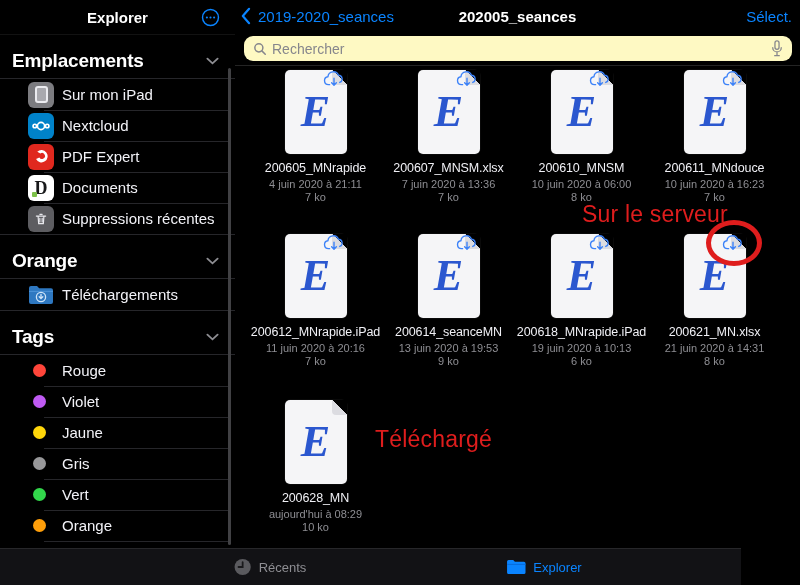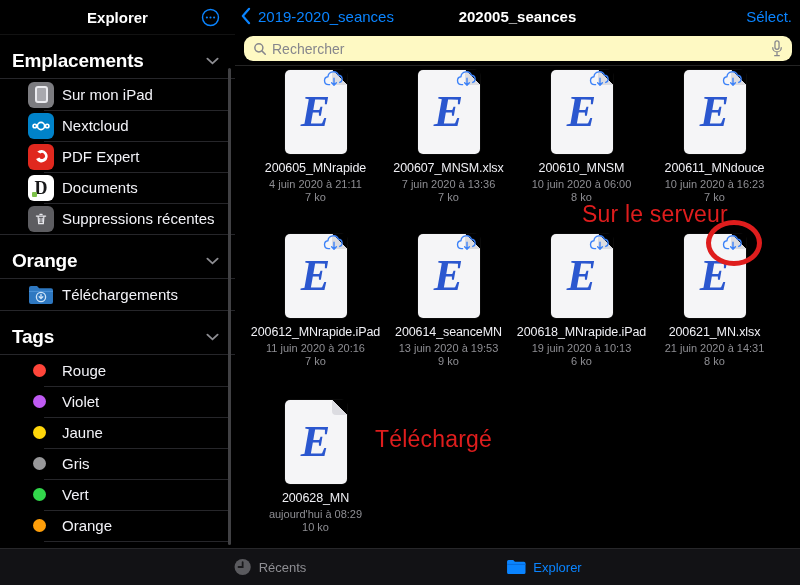--- a/index.html
+++ b/index.html
@@ -44,21 +44,21 @@
   .red-circle { position:absolute; top:-14px; right:-16px; width:56px; height:46px; border:5px solid #df1d1d; border-radius:50%; }
   .fname { font-size:12.5px; color:#f0f0f5; text-align:center; line-height:14px; max-width:132px; overflow-wrap:anywhere; letter-spacing:-0.1px; }
   .fdate,.fsize { font-size:11px; color:#8e8e93; text-align:center; line-height:13px; }
   .fdate { margin-top:3px; }
 
   .ann { position:absolute; color:#df1d1d; font-size:23px; letter-spacing:0.2px; }
   .ann-server { left:347px; top:201px; }
   .ann-down { left:140px; top:426px; }
 
   
-  .tabbar { position:absolute; left:0; bottom:0; width:800px; height:37px; background:#121215; border-top:1px solid rgba(255,255,255,0.09); z-index:5; }
+  .tabbar { position:absolute; left:0; bottom:0; width:741px; height:37px; background:#121215; border-top:1px solid rgba(255,255,255,0.09); z-index:5; }
   .tab { position:absolute; top:50%; transform:translate(-50%,-50%); display:flex; align-items:center; gap:7px; font-size:13px; cursor:pointer; }
   .tab-recents { left:270px; color:#8e8e93; }
   .tab-explorer { left:544px; color:#0a84ff; }
 </style>
 </head>
 <body>
 
 <div class="app">
 
   <div class="sidebar">

